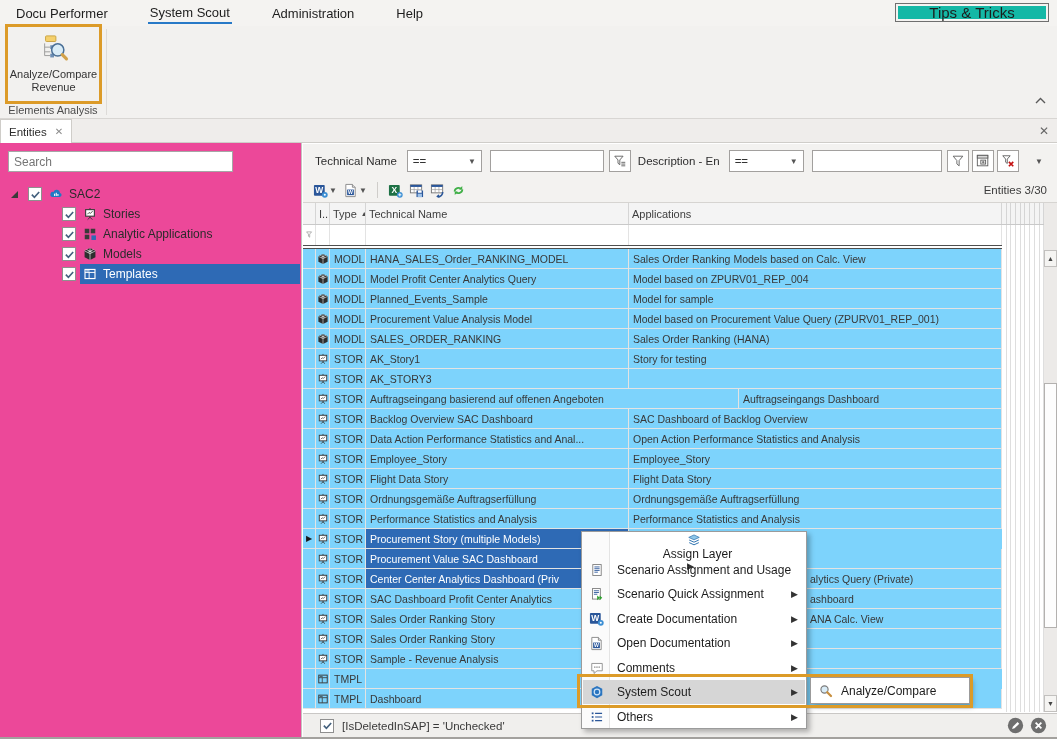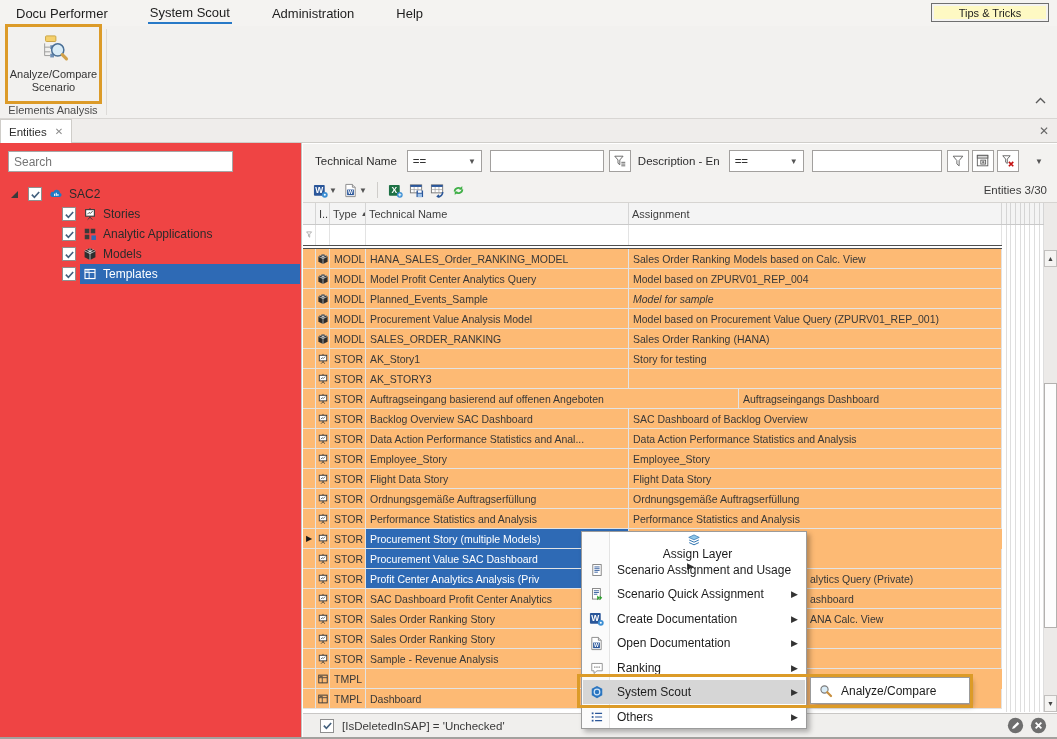--- a/index.html
+++ b/index.html
@@ -7,39 +7,39 @@
   body { position:relative; font-family:"Liberation Sans",sans-serif; background:#fff; overflow:hidden;
          --accent:#DC9B28; --sel:#2E6AB5; --uline:#2779C7; color:#2b2b2b; }
   .abs { position:absolute; }
   .ic { display:inline-flex; align-items:center; justify-content:center; vertical-align:middle; }
   .ic svg { display:block; }
 
   
   .menubar { left:0; top:0; width:1057px; height:26px; background:#f4f3f1; display:flex; align-items:center; padding-left:14px; }
   .menubar .mitem { font-size:13px; color:#1d1d1d; margin-right:38px; padding:3px 2px 2px 2px; cursor:default; }
   .menubar .mitem.active { border-bottom:2px solid var(--uline); }
-  .tips-btn { right:8px; top:3px; width:118px; height:19px; border:1px solid #6f6f6f; background:#fef9c3; font-size:11px; color:#1d1d1d; display:flex; align-items:center; justify-content:center; box-shadow:0 0 0 2px #f4f3f1 inset; }
+  .tips-btn { right:8px; top:3px; width:154px; height:19px; border:1px solid #6f6f6f; background:#14b8a6; font-size:15px; color:#1d1d1d; display:flex; align-items:center; justify-content:center; box-shadow:0 0 0 2px #f4f3f1 inset; }
 
   
   .ribbon { left:0; top:26px; width:1057px; height:93px; background:#f2f1ef; border-bottom:1px solid #d8d6d3; }
   .ribbon-btn { left:8px; top:3px; width:91px; height:73px; display:flex; flex-direction:column; align-items:center; padding-top:5px; }
   .ribbon-btn .lbl { font-size:11px; color:#333; line-height:13px; text-align:center; margin-top:4px; }
   .ribbon-group-label { left:0; top:78px; width:106px; text-align:center; font-size:11px; color:#4c4c4c; }
   .ribbon-vsep { left:106px; top:3px; width:1px; height:86px; background:#dddbd8; }
   .ann { border:3px solid var(--accent); background:transparent; pointer-events:none; z-index:90; }
 
   
   .tabrow { left:0; top:119px; width:1057px; height:24px; background:#efedeb; border-bottom:1px solid #cfcdc9; }
   .tab { left:0; top:0; width:72px; height:24px; background:#fff; border:1px solid #cfcdc9; border-bottom:none; display:flex; align-items:center; padding-left:8px; font-size:11.5px; color:#2d2d2d; gap:8px; }
   .tab .x { color:#8a8a8a; font-size:10px; }
   .panel-close { right:8px; top:124px; color:#666; font-size:12px; }
   .ribbon-collapse { right:10px; top:96px; }
 
   
-  .leftpanel { left:0; top:143px; width:302px; height:594px; background:#ef4444; border-right:1px solid #c5c3c0; }
+  .leftpanel { left:0; top:143px; width:302px; height:594px; background:#ec4899; border-right:1px solid #c5c3c0; }
   .search { left:8px; top:8px; width:225px; height:21px; border:1px solid #a6a6a6; font-size:12px; padding:0 5px; color:#444; font-family:"Liberation Sans",sans-serif; }
   .tree { left:0; top:41px; width:300px; }
   .trow { height:20px; display:flex; align-items:center; position:relative; font-size:12px; color:#2b2b2b; }
   .cb { width:14px; height:14px; border:1px solid #8f8f8f; background:#fff; display:inline-flex; align-items:center; justify-content:center; flex:none; }
   .tsel { position:absolute; left:80px; right:0; top:0; bottom:0; background:var(--sel); }
   .tsel-txt { color:#fff; position:relative; }
 
   
   .filterbar { left:303px; top:144px; width:754px; height:34px; background:#f3f2f0; display:flex; align-items:center; }
   .filterbar .flabel { font-size:11.5px; color:#2d2d2d; }
@@ -52,21 +52,21 @@
   .tsep { width:1px; height:16px; background:#cfcdca; margin:0 5px; }
   .count { position:absolute; right:10px; font-size:11.5px; color:#3d3d3d; }
 
   
   .grid { left:303px; top:203px; width:754px; height:509px; background:#fff; }
   .ghead { display:flex; height:22px; background:#f4f4f4; border-bottom:1px solid #c9c9c9; }
   .ghead .hc { border-right:1px solid #d5d5d5; font-size:11px; color:#3e3e3e; display:flex; align-items:center; padding:0 3px; overflow:hidden; white-space:nowrap; gap:4px; }
   .gfilter { display:flex; height:20px; background:#fff; }
   .gfilter .fc { border-right:1px solid #e3e3e3; display:flex; align-items:center; padding:0 2px; }
   .dline { height:4px; border-top:1px solid #4e4e4e; border-bottom:1px solid #4e4e4e; background:#fff; }
-  .grow { display:flex; height:20px; background:#fdba74; }
+  .grow { display:flex; height:20px; background:#7dd3fc; }
   .grow .c { border-right:1px solid #e3e3e3; border-bottom:1px solid #e3e3e3; font-size:10.5px; color:#383838; display:flex; align-items:center; padding:0 4px; overflow:hidden; white-space:nowrap; position:relative; }
   .grow .c.sel { background:var(--sel); color:#fff; }
   .frag { position:absolute; left:181px; white-space:nowrap; }
   .stripes { left:1002px; top:203px; width:42px; height:509px;
              background:repeating-linear-gradient(90deg,#ffffff 0px,#ffffff 3.7px,#dedede 3.7px,#dedede 4.7px); }
   .stripes-head { left:1002px; top:203px; width:42px; height:22px;
              background:repeating-linear-gradient(90deg,#f4f4f4 0px,#f4f4f4 3.7px,#d5d5d5 3.7px,#d5d5d5 4.7px); border-bottom:1px solid #c9c9c9; }
   
   .vsb { left:1044px; top:203px; width:13px; height:509px; background:#eceae8; }
   .vsb .btn { position:absolute; left:0; width:13px; height:17px; background:#f5f4f2; border:1px solid #c2c0be; display:flex; align-items:center; justify-content:center; font-size:7px; color:#444; }
@@ -107,21 +107,21 @@
         <rect x="7" y="2" width="11" height="6" rx="1" fill="#f5d06c" stroke="#c9a23f"></rect>
         <path d="M6 10v13 M6 14h6 M6 19h6 M6 23h6" stroke="#9a9a9a" fill="none"></path>
         <rect x="12" y="12" width="4" height="4" fill="#6d8fb5"></rect>
         <rect x="12" y="21" width="4" height="4" fill="#6d8fb5"></rect>
         <circle cx="20" cy="17" r="6.5" fill="#d9ecf7" stroke="#4a6f96" stroke-width="1.6"></circle>
         <path d="M24.8 22l4.5 4.5" stroke="#d2a24a" stroke-width="3.4" stroke-linecap="round"></path>
       </svg>
     </span>
     <div class="lbl">
       <div>Analyze/Compare</div>
-      <div>Scenario</div>
+      <div>Revenue</div>
     </div>
   </div>
   <div class="abs ribbon-group-label">Elements Analysis</div>
   <div class="abs ribbon-vsep"></div>
 </div>
 <div class="abs ann" style="left:5px;top:24px;width:97px;height:80px;"></div>
 <span class="abs ic ribbon-collapse">
   <svg width="13" height="9" viewBox="0 0 13 9">
       <path d="M2 7l4.5-4.5L11 7" stroke="#5a5a5a" stroke-width="1.4" fill="none"></path>
     </svg>
@@ -350,21 +350,21 @@
         <span>I...</span>
       </div>
       <div class="hc" style="width: 36px; flex: 0 0 auto;">
         <span>Type</span>
         <span style="font-size: 7px; color: rgb(74, 74, 74);">▲</span>
       </div>
       <div class="hc" style="width: 263px; flex: 0 0 auto;">
         <span>Technical Name</span>
       </div>
       <div class="hc" style="width: 373px; flex: 0 0 auto;">
-        <span>Assignment</span>
+        <span>Applications</span>
       </div>
     </div>
   <div class="gfilter" id="gfilter">
       <div class="fc" style="width: 13px; flex: 0 0 auto;">
         <span class="ic">
           <svg width="10" height="10" viewBox="0 0 16 16">
             <path d="M2.5 3h8l-3 3.5v5L5.5 10V6.5z" fill="#fff" stroke="#8a8a8a"></path>
           </svg>
         </span>
       </div>
@@ -408,21 +408,21 @@
         <div class="c" style="width:14px;flex:none;justify-content:center;padding:0;">
           <span class="ic" style="transform:scale(.85);">
             <svg width="14" height="14" viewBox="0 0 16 16">
               <path d="M8 1.2 14.2 4.4v7.2L8 14.8 1.8 11.6V4.4z" fill="#2e2e2e"></path>
               <path d="M8 1.2v6.4 M1.8 4.4 8 7.6l6.2-3.2 M8 14.8V7.6 M4 2.9l6.4 3.2 M12 2.9 5.6 6.1" stroke="#fff" stroke-width=".7" fill="none"></path>
             </svg>
           </span>
         </div>
         <div class="c" style="width:36px;flex:none;">MODL</div>
         <div class="c" style="width:263px;flex:none;">Planned_Events_Sample</div>
-        <div class="c" style="width:373px;flex:none;font-style:italic;">Model for sample</div>
+        <div class="c" style="width:373px;flex:none;">Model for sample</div>
       </div>
       <div class="grow">
         <div class="c" style="width:13px;flex:none;justify-content:center;padding:0;"></div>
         <div class="c" style="width:14px;flex:none;justify-content:center;padding:0;">
           <span class="ic" style="transform:scale(.85);">
             <svg width="14" height="14" viewBox="0 0 16 16">
               <path d="M8 1.2 14.2 4.4v7.2L8 14.8 1.8 11.6V4.4z" fill="#2e2e2e"></path>
               <path d="M8 1.2v6.4 M1.8 4.4 8 7.6l6.2-3.2 M8 14.8V7.6 M4 2.9l6.4 3.2 M12 2.9 5.6 6.1" stroke="#fff" stroke-width=".7" fill="none"></path>
             </svg>
           </span>
@@ -516,21 +516,21 @@
             <svg width="14" height="14" viewBox="0 0 16 16">
               <rect x="7.4" y="1.2" width="1.2" height="2" fill="#3c3c3c"></rect>
               <rect x="3" y="3" width="10" height="7.5" fill="#fff" stroke="#3c3c3c" stroke-width="1.3"></rect>
               <path d="M5 8.3l2-2 1.5 1 2.5-2.6" stroke="#3c3c3c" fill="none"></path>
               <path d="M8 10.5v2.2 M5.3 14.4 8 11.7l2.7 2.7" stroke="#3c3c3c" stroke-width="1.1" fill="none"></path>
             </svg>
           </span>
         </div>
         <div class="c" style="width:36px;flex:none;">STOR</div>
         <div class="c" style="width:263px;flex:none;">Data Action Performance Statistics and Anal...</div>
-        <div class="c" style="width:373px;flex:none;">Data Action Performance Statistics and Analysis</div>
+        <div class="c" style="width:373px;flex:none;">Open Action Performance Statistics and Analysis</div>
       </div>
       <div class="grow">
         <div class="c" style="width:13px;flex:none;justify-content:center;padding:0;"></div>
         <div class="c" style="width:14px;flex:none;justify-content:center;padding:0;">
           <span class="ic" style="transform:scale(.85);">
             <svg width="14" height="14" viewBox="0 0 16 16">
               <rect x="7.4" y="1.2" width="1.2" height="2" fill="#3c3c3c"></rect>
               <rect x="3" y="3" width="10" height="7.5" fill="#fff" stroke="#3c3c3c" stroke-width="1.3"></rect>
               <path d="M5 8.3l2-2 1.5 1 2.5-2.6" stroke="#3c3c3c" fill="none"></path>
               <path d="M8 10.5v2.2 M5.3 14.4 8 11.7l2.7 2.7" stroke="#3c3c3c" stroke-width="1.1" fill="none"></path>
@@ -628,21 +628,21 @@
           <span class="ic" style="transform:scale(.85);">
             <svg width="14" height="14" viewBox="0 0 16 16">
               <rect x="7.4" y="1.2" width="1.2" height="2" fill="#3c3c3c"></rect>
               <rect x="3" y="3" width="10" height="7.5" fill="#fff" stroke="#3c3c3c" stroke-width="1.3"></rect>
               <path d="M5 8.3l2-2 1.5 1 2.5-2.6" stroke="#3c3c3c" fill="none"></path>
               <path d="M8 10.5v2.2 M5.3 14.4 8 11.7l2.7 2.7" stroke="#3c3c3c" stroke-width="1.1" fill="none"></path>
             </svg>
           </span>
         </div>
         <div class="c" style="width:36px;flex:none;">STOR</div>
-        <div class="c sel" style="width:263px;flex:none;">Profit Center Analytics Analysis (Priv</div>
+        <div class="c sel" style="width:263px;flex:none;">Center Center Analytics Dashboard (Priv</div>
         <div class="c" style="width:373px;flex:none;">
           <span class="frag">alytics Query (Private)</span>
         </div>
       </div>
       <div class="grow">
         <div class="c" style="width:13px;flex:none;justify-content:center;padding:0;"></div>
         <div class="c" style="width:14px;flex:none;justify-content:center;padding:0;">
           <span class="ic" style="transform:scale(.85);">
             <svg width="14" height="14" viewBox="0 0 16 16">
               <rect x="7.4" y="1.2" width="1.2" height="2" fill="#3c3c3c"></rect>
@@ -843,21 +843,21 @@
       <span class="cic">
         <span class="ic">
           <svg width="14" height="14" viewBox="0 0 16 16">
             <path d="M2 2.8h12v8.4H8l-3.4 3v-3H2z" fill="#fff" stroke="#8a8a8a"></path>
             <circle cx="5.5" cy="7" r=".9" fill="#9a9a9a"></circle>
             <circle cx="8" cy="7" r=".9" fill="#9a9a9a"></circle>
             <circle cx="10.5" cy="7" r=".9" fill="#9a9a9a"></circle>
           </svg>
         </span>
       </span>
-      <span class="ctext">Ranking</span>
+      <span class="ctext">Comments</span>
       <span class="arrow">▶</span>
     </div>
     <div class="citem hl" style="top: 148px; background: rgb(214, 214, 214);">
       <span class="cic">
         <span class="ic">
           <svg width="14" height="14" viewBox="0 0 16 16">
             <path d="M8 1 14 4.4v7.2L8 15 2 11.6V4.4z" fill="#2a75c0"></path>
             <circle cx="8" cy="8" r="3.2" fill="none" stroke="#cfe4f7" stroke-width="1.4"></circle>
           </svg>
         </span>

